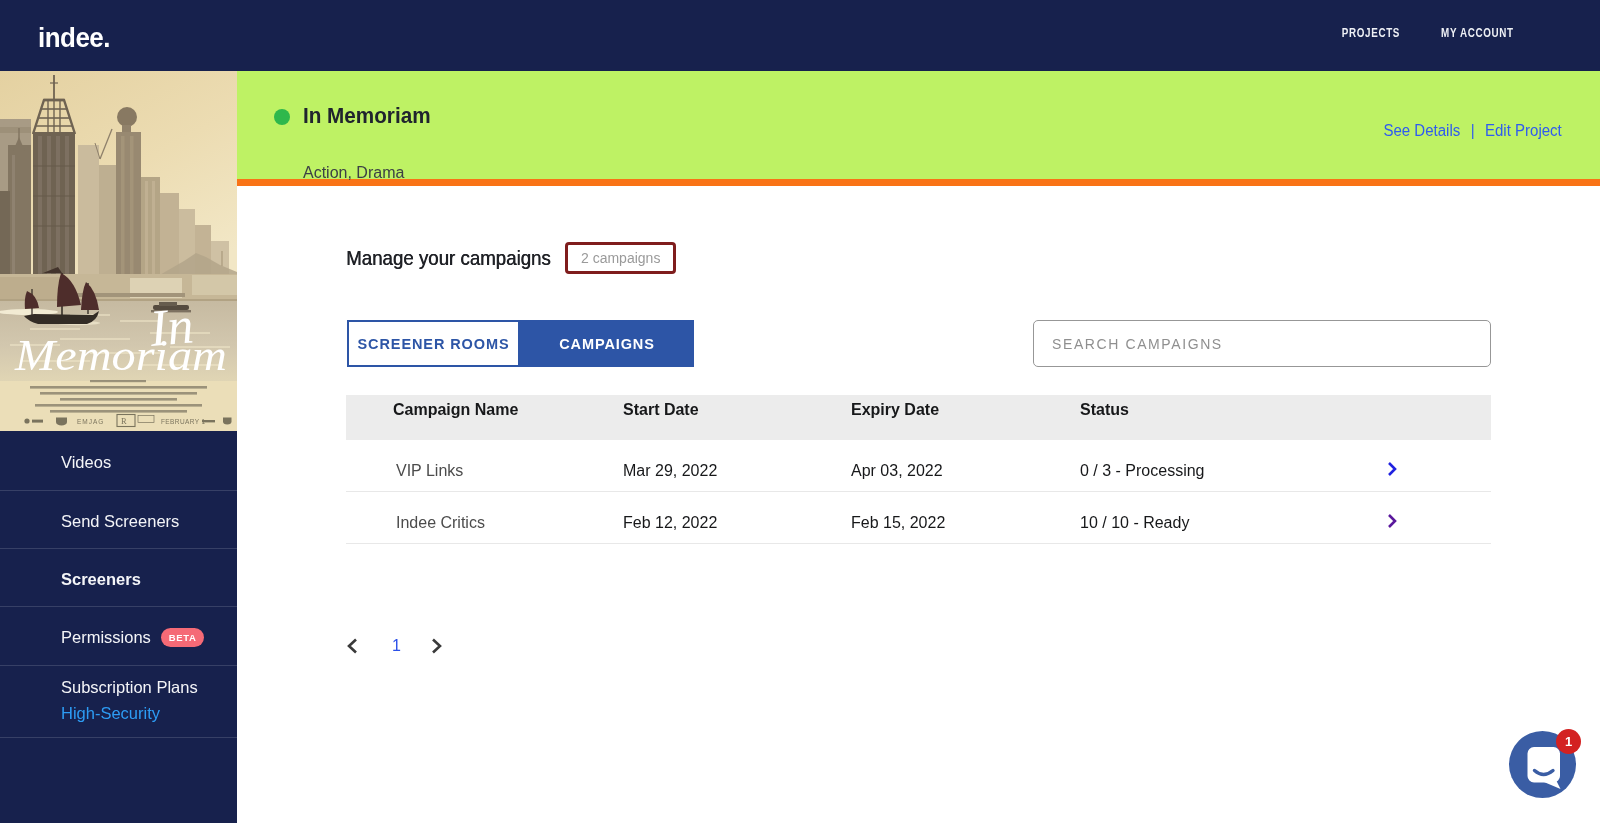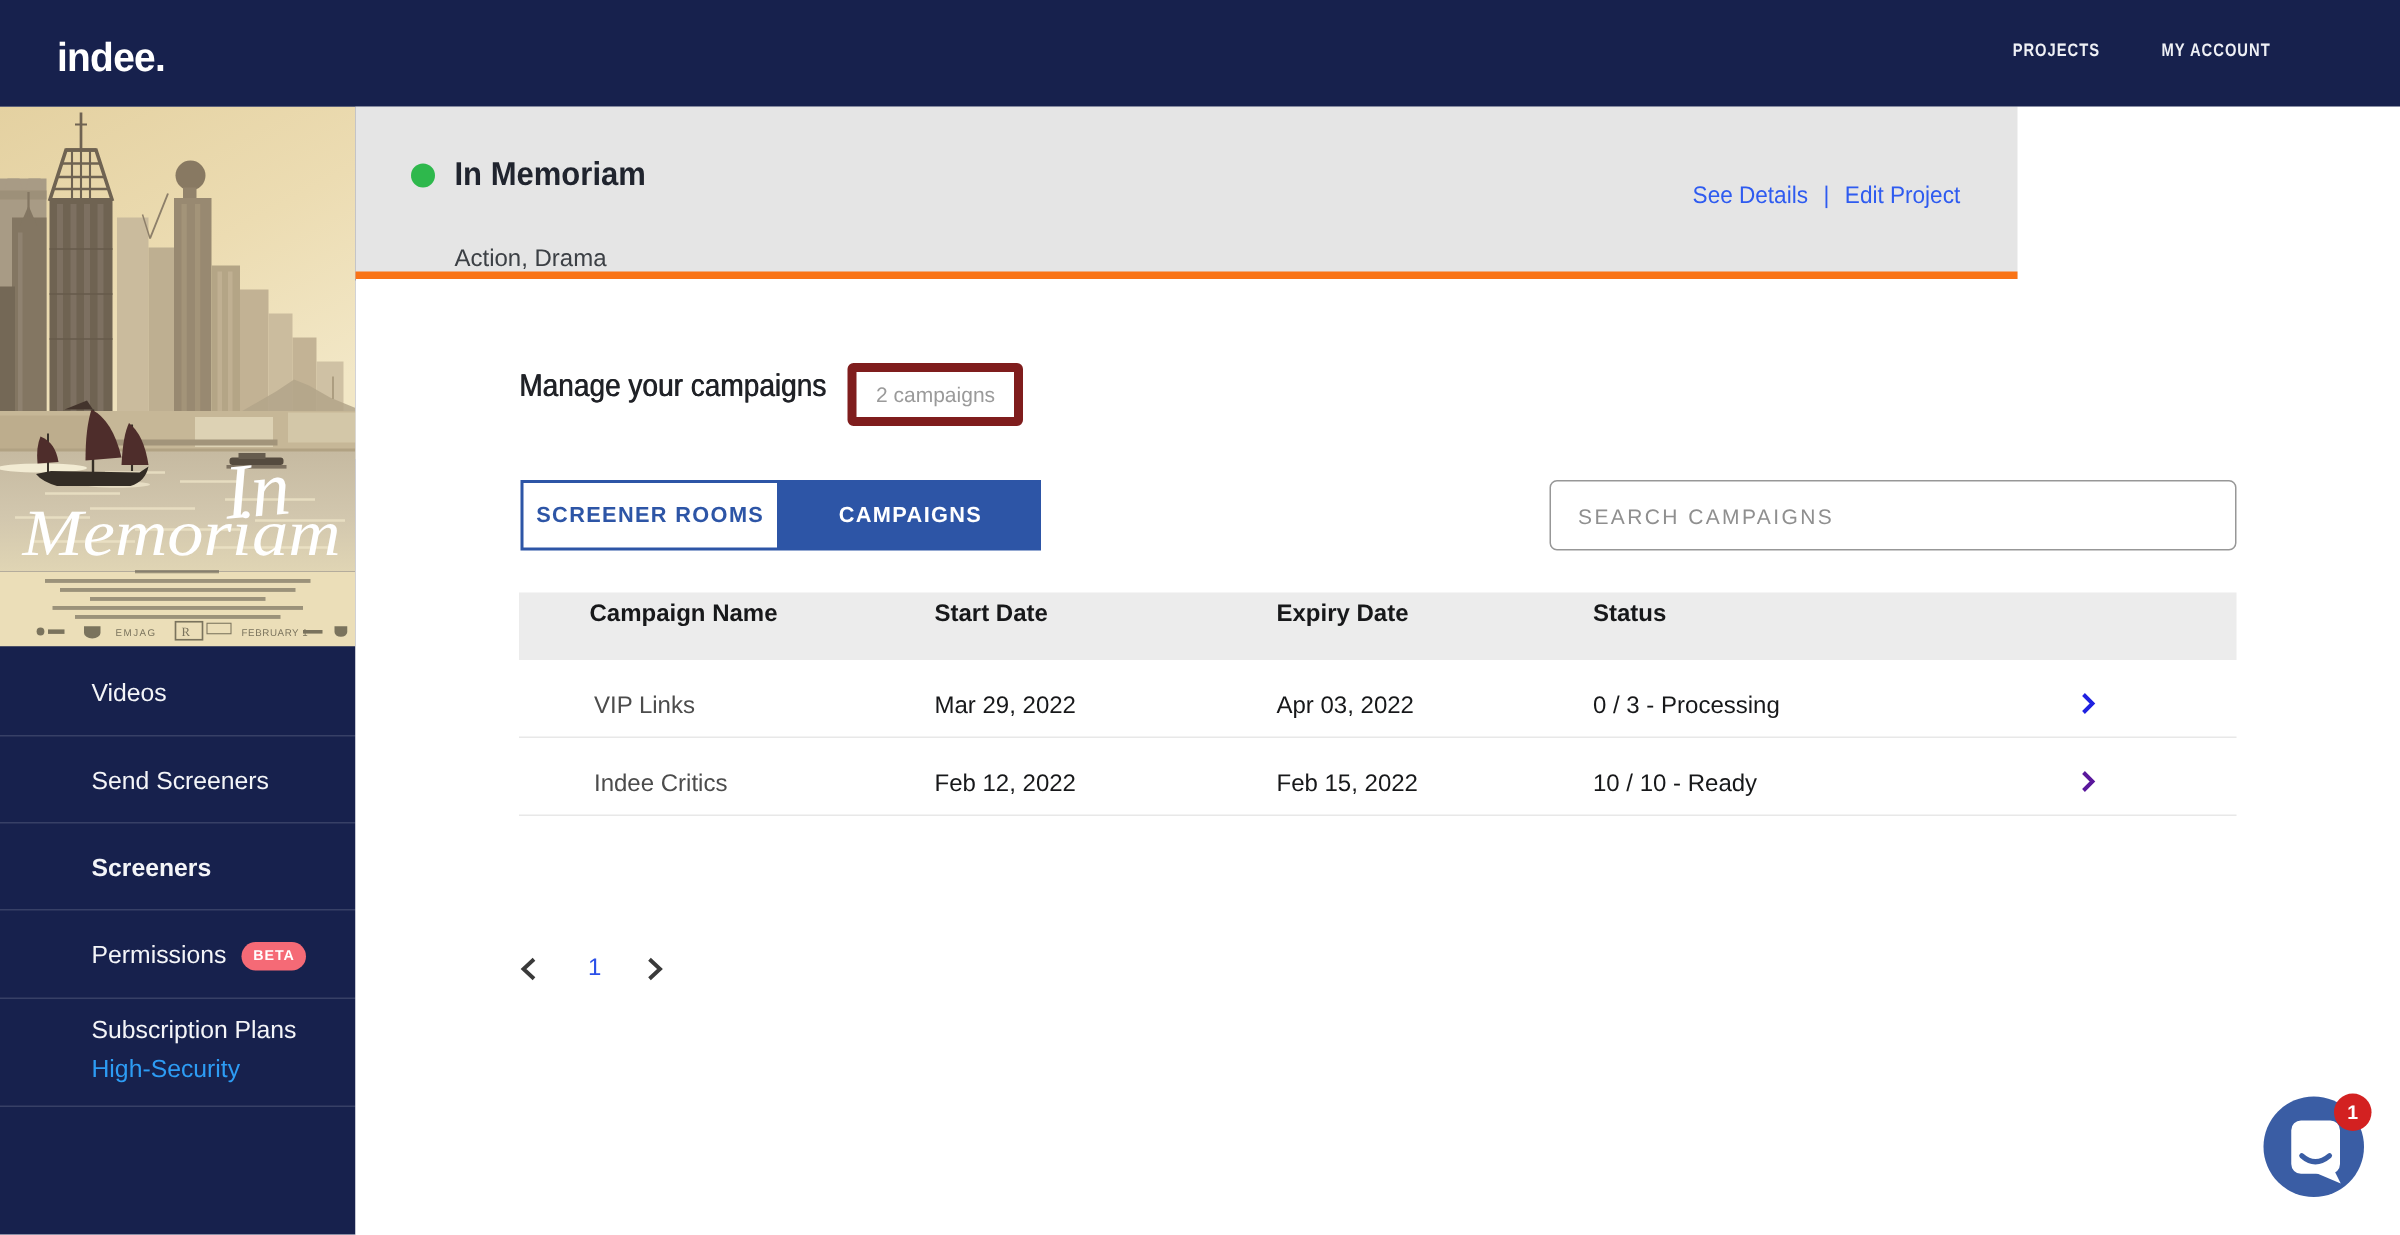--- a/index.html
+++ b/index.html
@@ -15,56 +15,56 @@
   .navlinks span.pr { margin-right:50px; }
   .sidebar { position:absolute; left:0; top:71px; width:237px; height:752px;
     background:#17214d; }
   .menu { position:absolute; left:0; top:360px; width:237px; }
   .mi { position:relative; color:#f4f5f8; font-size:16.5px; padding-left:61px; padding-top:3px;
     display:flex; align-items:center; border-bottom:1px solid rgba(255,255,255,.14); }
   .beta { display:inline-block; margin-left:10px; background:#f56a76; color:#fff;
     font-size:9.5px; font-weight:700; letter-spacing:.6px; padding:4px 8px;
     border-radius:10px; }
   .hs { color:#2d9cf4; }
-  .phead { position:absolute; left:237px; top:71px; width:1108px; height:115px;
-    background:#e5e5e5; border-bottom:5px solid #f97316; }
+  .phead { position:absolute; left:237px; top:71px; width:1363px; height:115px;
+    background:#bef264; border-bottom:7px solid #f97316; }
   .dot { position:absolute; left:37px; top:38px; width:16px; height:16px;
     border-radius:50%; background:#2eb84c; }
   .ptitle { position:absolute; left:66px; top:32px; font-size:22px; font-weight:700;
     color:#20242e; transform:scaleX(0.94); transform-origin:left; }
   .pgenre { position:absolute; left:66px; top:65px; font-size:16px; color:#3c4045;margin-top:28px; }
   .plinks { position:absolute; right:38px; top:51px; font-size:16px; color:#2e5bf0;
     transform:scaleX(0.94); transform-origin:right; }
   .plinks .sep { margin:0 11px; color:#2e5bf0; }
   .content { position:absolute; left:237px; top:187px; width:1363px; height:636px;
     background:#fff; }
   .manage { position:absolute; left:109px; top:59px; font-size:21px; font-weight:400;
     color:#202227; transform:scaleX(0.89); transform-origin:left;
     text-shadow:0.5px 0 0 #202227; }
-  .cbadge { position:absolute; left:328px; top:55px; height:42px; padding:0 13px;
-    border:6px solid #7f1d1d; border-radius:4px; color:#9a9a9a; font-size:14px;
+  .cbadge { position:absolute; left:328px; top:55px; height:32px; padding:0 13px;
+    border:3px solid #7f1d1d; border-radius:4px; color:#9a9a9a; font-size:14px;
     display:flex; align-items:center; }
   .tabs { position:absolute; left:110px; top:133px; height:47px; display:flex;border-radius:17px; }
   .tab1 { width:173px; height:47px; background:#fff; border:2px solid #2d55a6;
     color:#2d55a6; font-size:14.5px; font-weight:700; letter-spacing:0.9px;
     display:flex; align-items:center; justify-content:center; }
   .tab2 { width:174px; height:47px; background:#2d55a6; color:#fff; font-size:14.5px;
     font-weight:700; letter-spacing:0.9px; display:flex; align-items:center;
     justify-content:center; }
   .search { position:absolute; left:796px; top:133px; width:458px; height:47px;
     border:1px solid #979797; border-radius:5px; color:#8f8f8f; font-size:14px;
     letter-spacing:1.6px; display:flex; align-items:center; padding-left:18px; }
   .table { position:absolute; left:109px; top:208px; width:1145px; }
   .thead { height:45px; background:#ececec; position:relative; }
   .thead div { position:absolute; top:0; height:29px; display:flex; align-items:center;
     font-size:16px; font-weight:700; color:#17181a; }
   .trow { height:52px; position:relative; border-bottom:1px solid #e8e8e8; }
   .trow div { position:absolute; top:5px; height:51px; display:flex; align-items:center;
     font-size:16px; color:#17181a; }
-  .c1 { left:47px; } .c2 { left:277px; } .c3 { left:505px; } .c4 { left:716px; }
+  .c1 { left:47px; } .c2 { left:277px; } .c3 { left:505px; } .c4 { left:734px; }
   .cname { font-size:17px; color:#4c4c4c !important; }
   .chev { left:1038px; top:3px !important; }
   .pag { position:absolute; left:109px; top:443px; width:340px; height:30px; }
   .pag svg { position:absolute; top:8px; }
   .pnum { position:absolute; left:46px; top:7px; color:#2b50e8; font-size:16px; }
   .chat { position:absolute; left:1509px; top:731px; width:67px; height:67px;
     border-radius:50%; background:#3a5da4; }
   .cbadge2 { position:absolute; left:1556px; top:729px; width:25px; height:25px;
     border-radius:50%; background:#d32121; color:#fff; font-size:13px; font-weight:700;
     display:flex; align-items:center; justify-content:center; }

